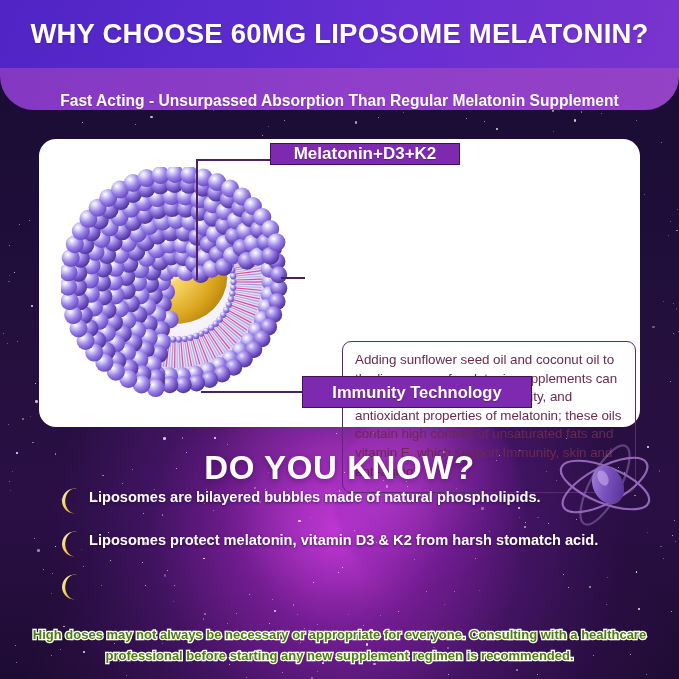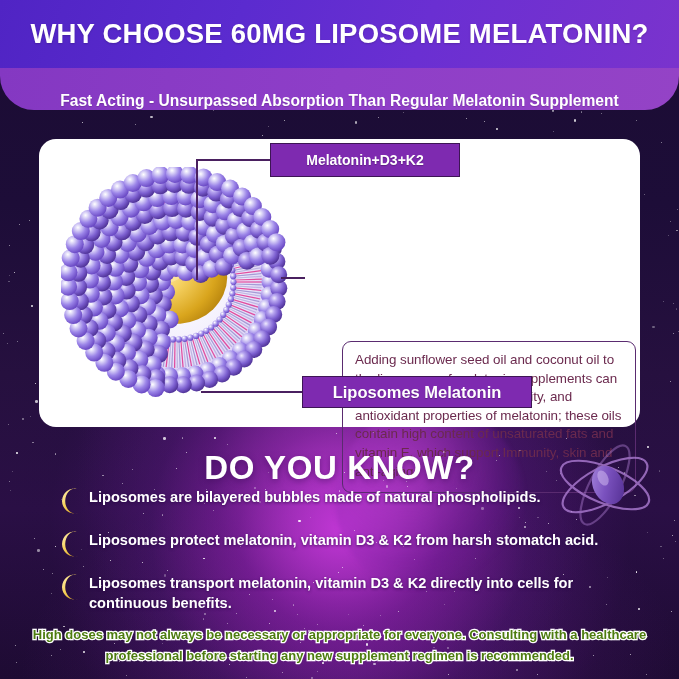--- a/index.html
+++ b/index.html
@@ -82,21 +82,21 @@
 
   
   .chip {
     position:absolute; z-index:6;
     background:#7e2ab0;
     border:1.6px solid #3d1555;
     display:flex; align-items:center; justify-content:center;
     color:#fff; font-weight:bold;
     text-shadow:0 1px 1px rgba(0,0,0,0.25);
   }
-  #chip-melatonin { left:270px; top:143px; width:190px; height:34px; font-size:14px; }
+  #chip-melatonin { left:270px; top:143px; width:190px; height:22px; font-size:17px; }
   #chip-liposomes { left:302px; top:376px; width:230px; height:32px; font-size:16.5px; }
 
   
   .infobox {
     position:absolute; left:303px; top:202px; width:294px; height:152px;
     border:1.4px solid #5a2b70;
     border-radius:9px;
     background:rgba(255,255,255,0.0);
     z-index:5;
     padding:9px 12px 0 12px;
@@ -996,21 +996,21 @@
 
 <div class="conn" style="left:196px; top:159px; width:76px; height:1.6px;"></div>
 <div class="conn" style="left:196px; top:159px; width:1.6px; height:121px;"></div>
 <div class="conn" style="left:201px; top:391px; width:103px; height:1.6px;"></div>
 <div class="conn" style="left:281px; top:277px; width:24px; height:1.6px;"></div>
 
 <div class="chip" id="chip-melatonin">
   <span>Melatonin+D3+K2</span>
 </div>
 <div class="chip" id="chip-liposomes">
-  <span>Liposomes Melatonin</span>
+  <span>Immunity Technology</span>
 </div>
 
 <div class="dyk">
   <h2>DO YOU KNOW?</h2>
 </div>
 
 <div class="bullets">
 
   <div class="bullet">
     <span class="moon">
@@ -1050,19 +1050,18 @@
         <defs>
           <linearGradient id="mg3" x1="0" y1="0" x2="1" y2="1">
             <stop offset="0%" stop-color="#fff3c4"></stop>
             <stop offset="40%" stop-color="#f7d45e"></stop>
             <stop offset="100%" stop-color="#d79a12"></stop>
           </linearGradient>
         </defs>
         <path d="M20 3 A12.5 12.5 0 1 0 20 27 A10 12.5 0 1 1 20 3 Z" fill="url(#mg3)"></path>
       </svg>
     </span>
-    <span class="btxt" style="max-width:535px;">Liposomes transport melatonin, vitamin D3 &amp; K2 directly into cells for continuous benefits.</span>
   </div>
 </div>
 
 <div class="disclaimer">
   <p style="padding:0 30px;">High doses may not always be necessary or appropriate for everyone. Consulting with a healthcare professional before starting any new supplement regimen is recommended.</p>
 </div>
 
 </body></html>

